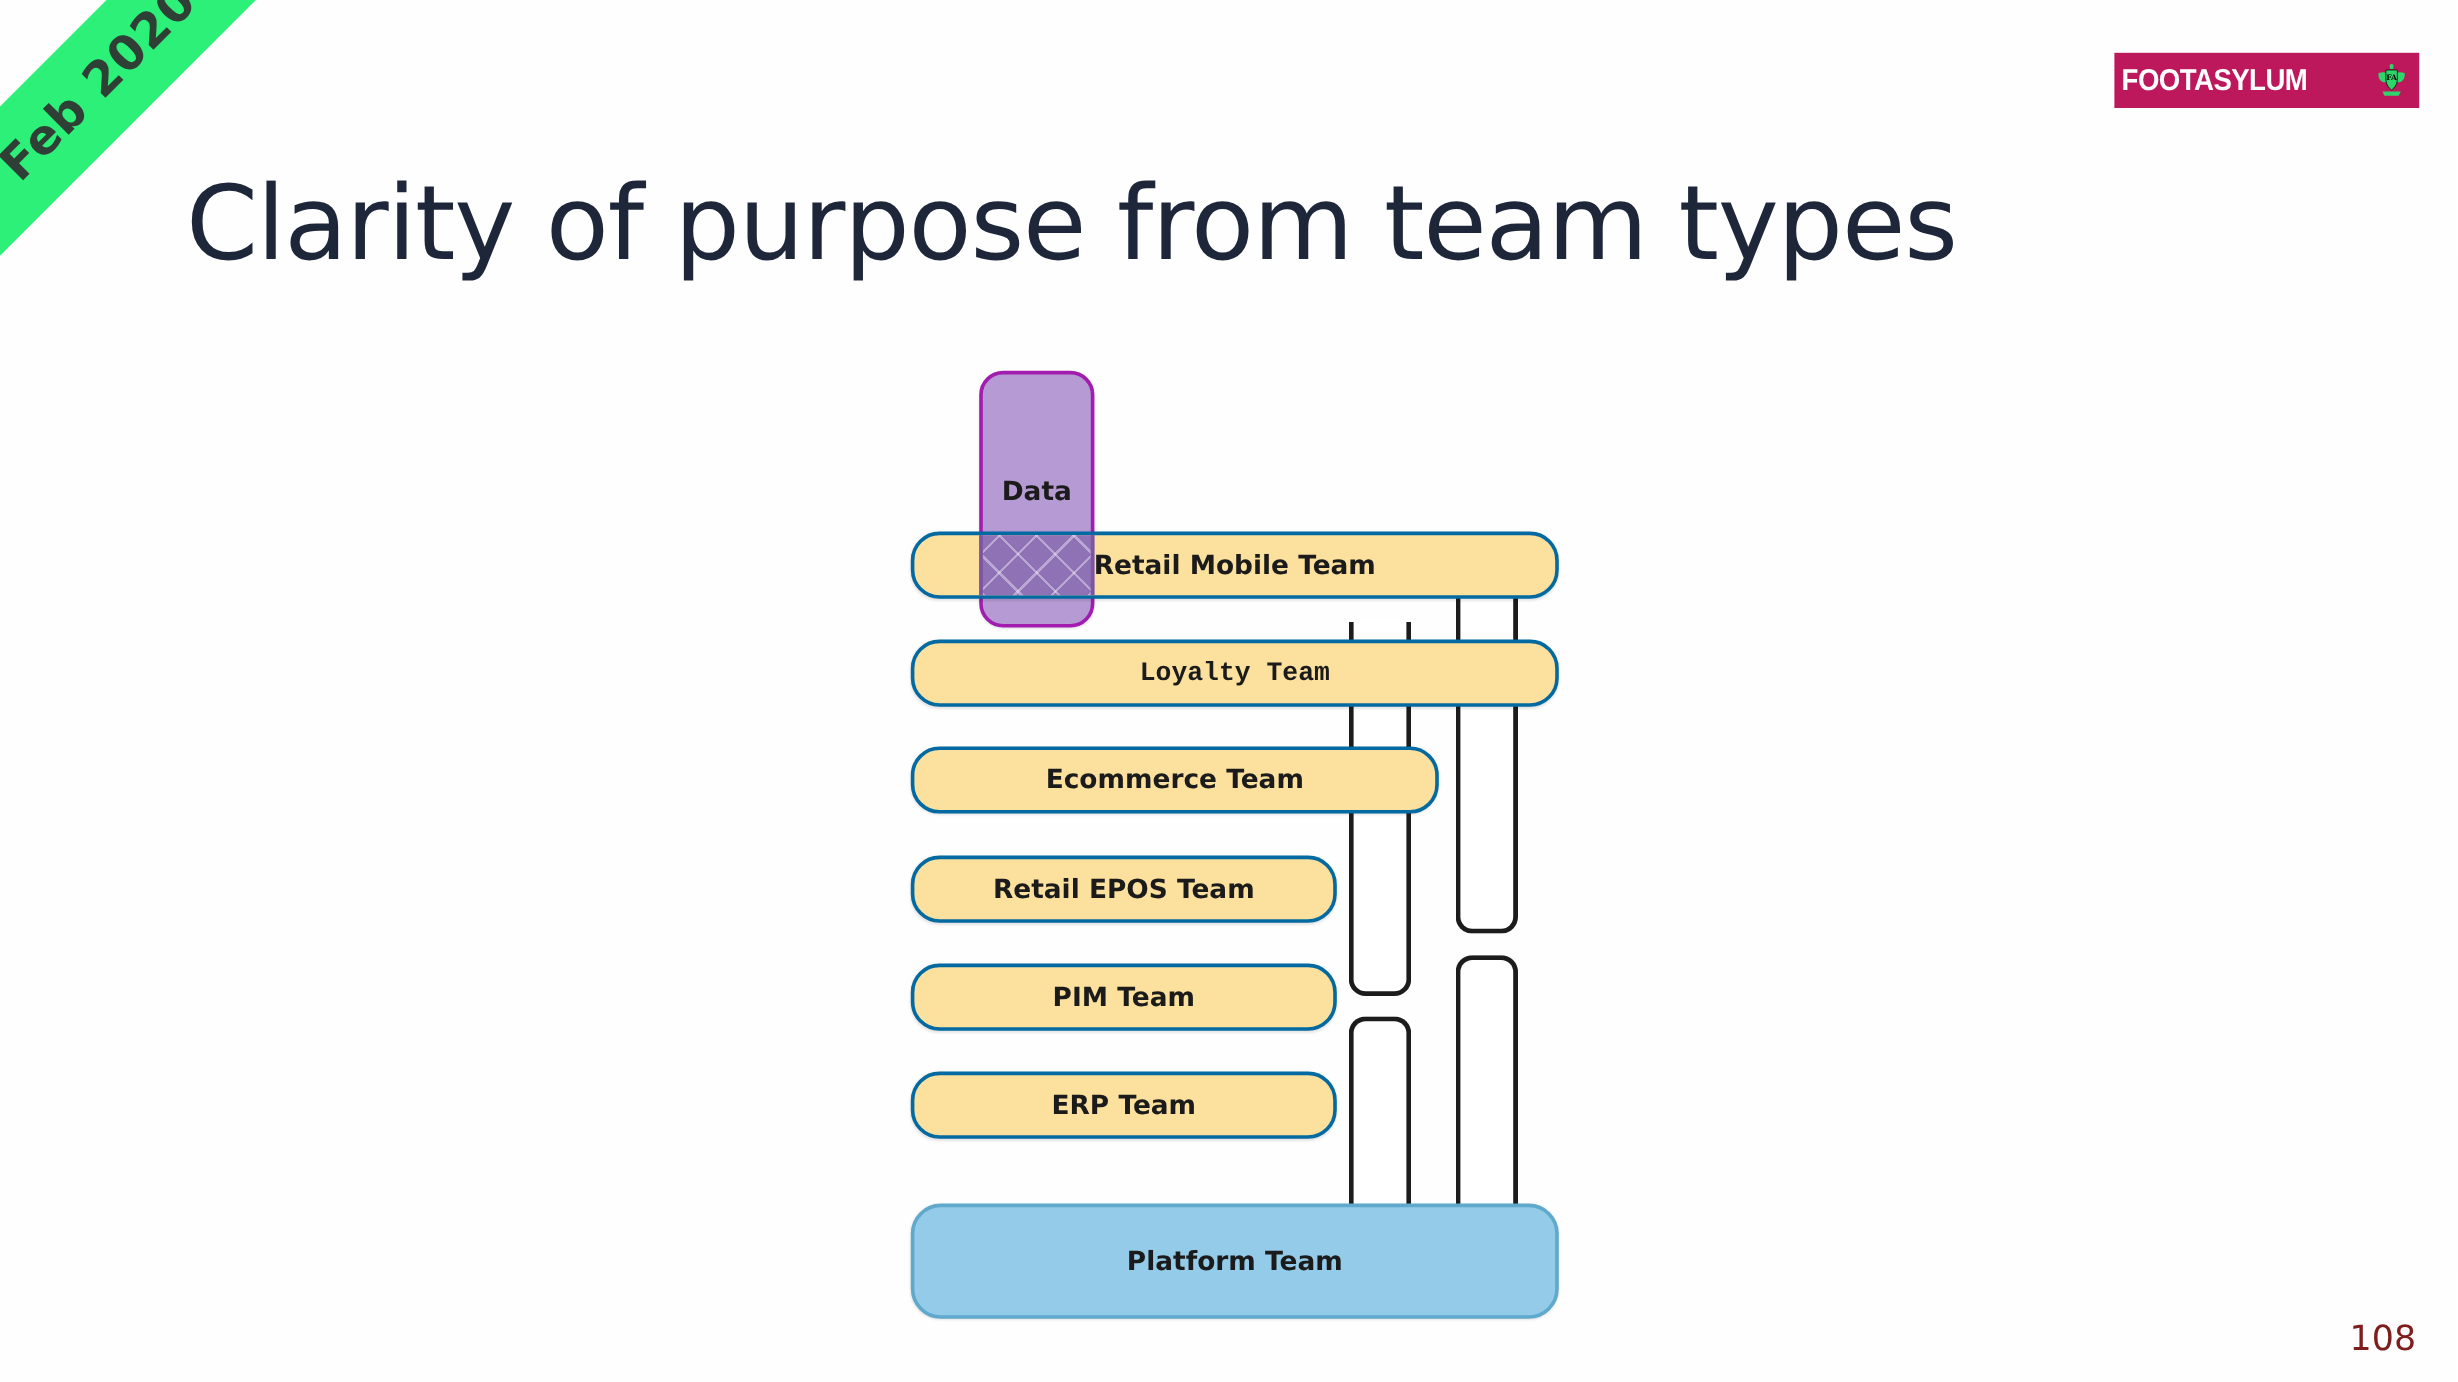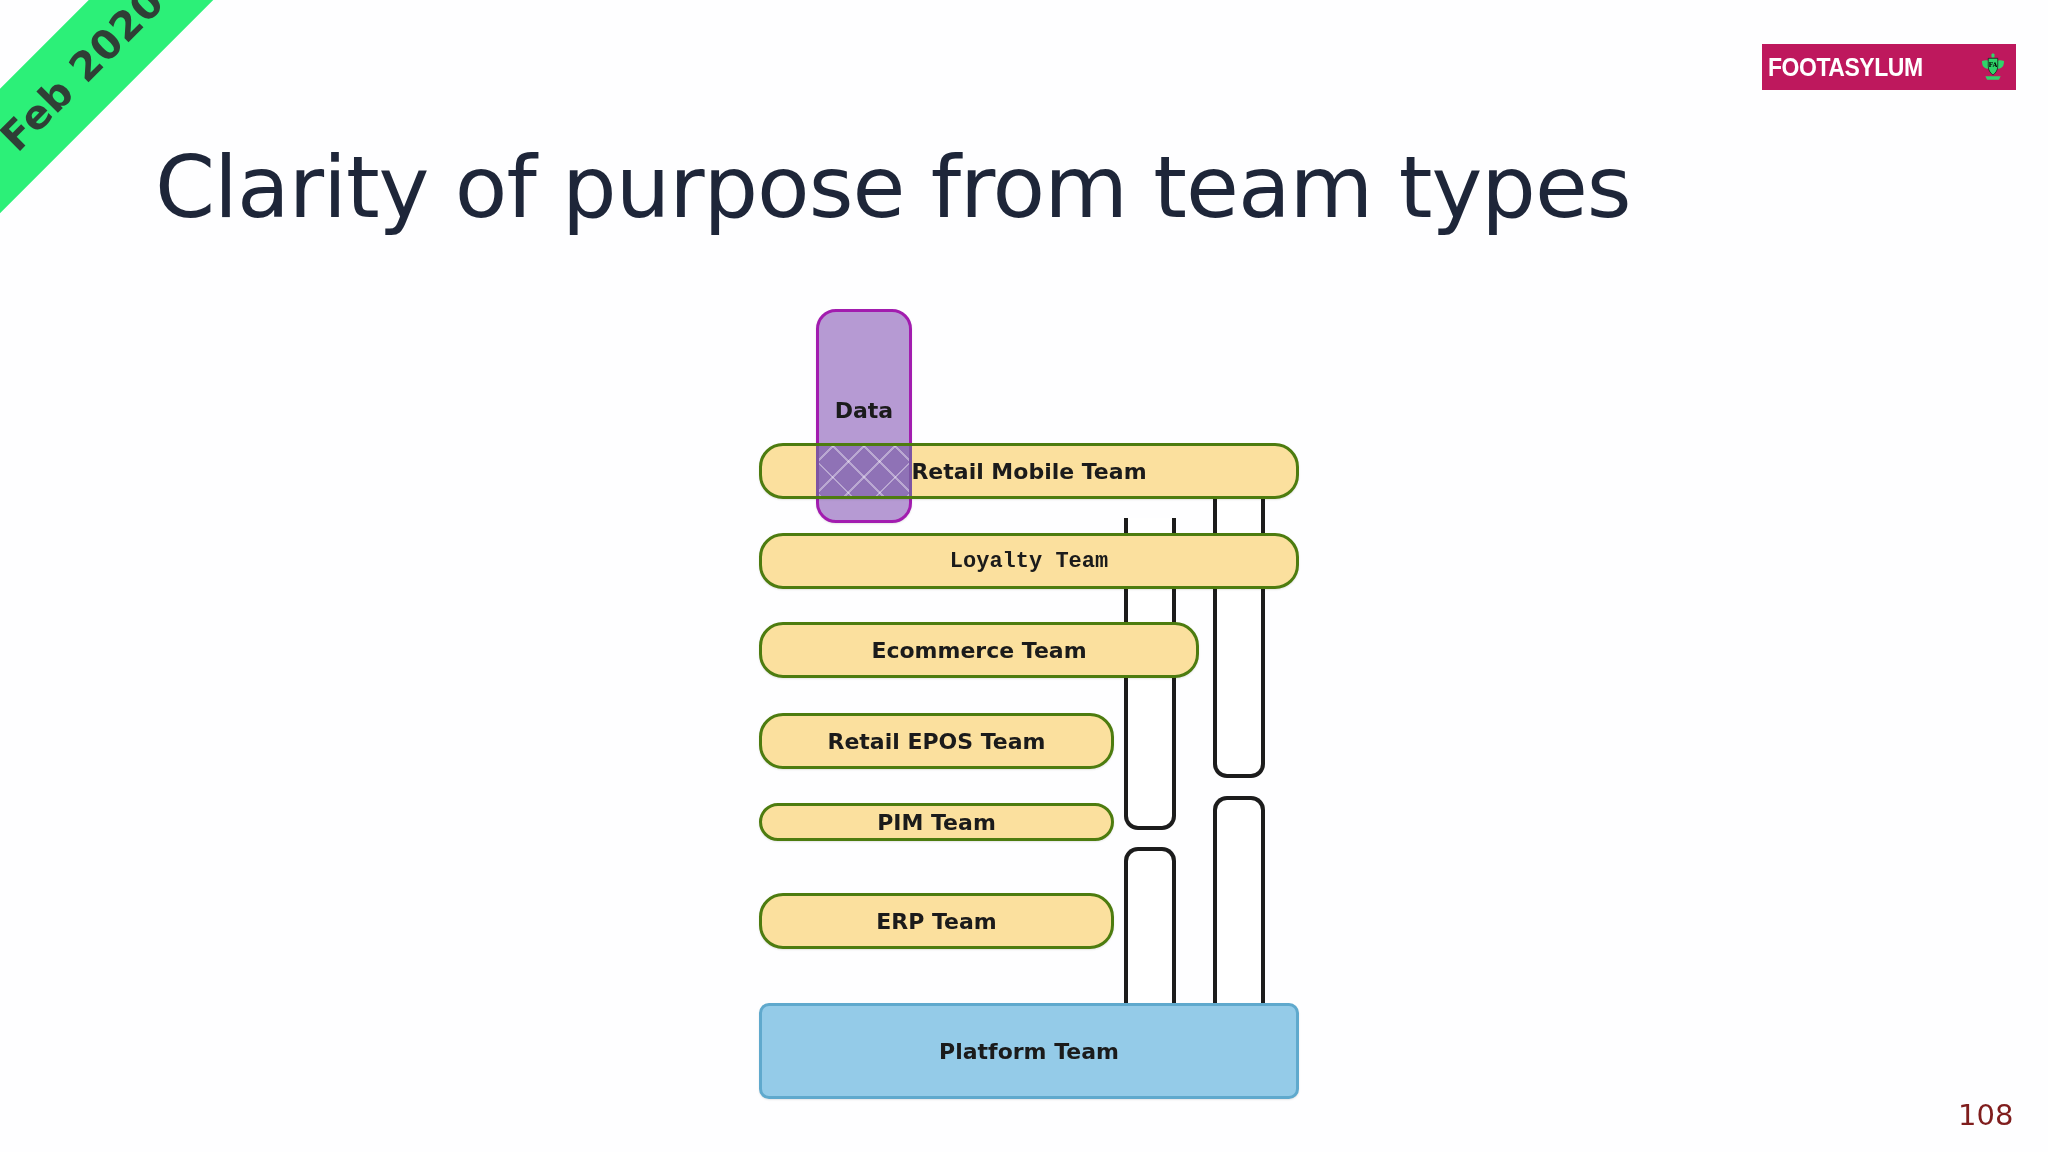--- a/index.html
+++ b/index.html
@@ -61,25 +61,25 @@
   
   .diagram{position:absolute;left:0;top:0;width:2048px;height:1152px;}
 
   .node{
     position:absolute;box-sizing:border-box;
     display:flex;align-items:center;justify-content:center;
     font-weight:bold;font-family:"DejaVu Sans","Liberation Sans",sans-serif;
     color:#1b1b1b;
   }
   .stream{
-    background:#fbe09e;border:3px solid #4d7c0f;border-radius:24px;
+    background:#fbe09e;border:3px solid #0369a1;border-radius:24px;
     font-size:22px;box-shadow:0 1px 2px rgba(0,0,0,.10);
   }
   .platform{
-    background:#94cbe8;border:3px solid #5fa9cd;border-radius:10px;
+    background:#94cbe8;border:3px solid #5fa9cd;border-radius:25px;
     font-size:22px;box-shadow:0 1px 2px rgba(0,0,0,.10);
   }
   .enabling{
     background:#b69ad3;border:3px solid #a21caf;border-radius:20px;
     font-size:22px;align-items:flex-end;justify-content:center;
     padding-bottom:0;box-shadow:0 1px 2px rgba(0,0,0,.10);
   }
   .enabling .enab-label{position:absolute;left:0;right:0;top:86px;text-align:center;}
 
   
@@ -152,21 +152,21 @@
     </div>
 
     <div class="node stream" style="left:759px;top:622px;width:440px;height:56px;">
       <span>Ecommerce Team</span>
     </div>
 
     <div class="node stream" style="left:759px;top:713px;width:355px;height:56px;">
       <span>Retail EPOS Team</span>
     </div>
 
-    <div class="node stream" style="left:759px;top:803px;width:355px;height:38px;text-align:right;">
+    <div class="node stream" style="left:759px;top:803px;width:355px;height:56px;text-align:right;">
       <span>PIM Team</span>
     </div>
 
     <div class="node stream" style="left:759px;top:893px;width:355px;height:56px;">
       <span>ERP Team</span>
     </div>
 
     <div class="hatch" style="left:816px;top:446px;width:96px;height:50px;"></div>
 
     <div class="node platform" style="left:759px;top:1003px;width:540px;height:96px;">

